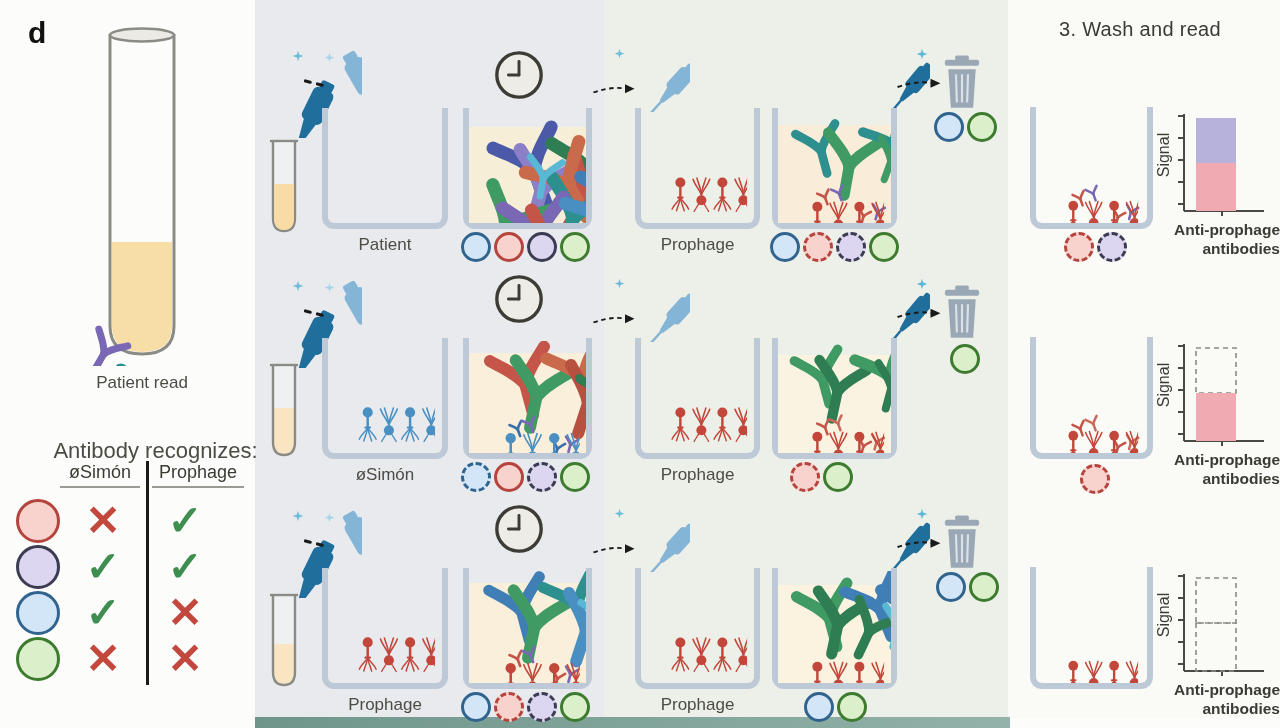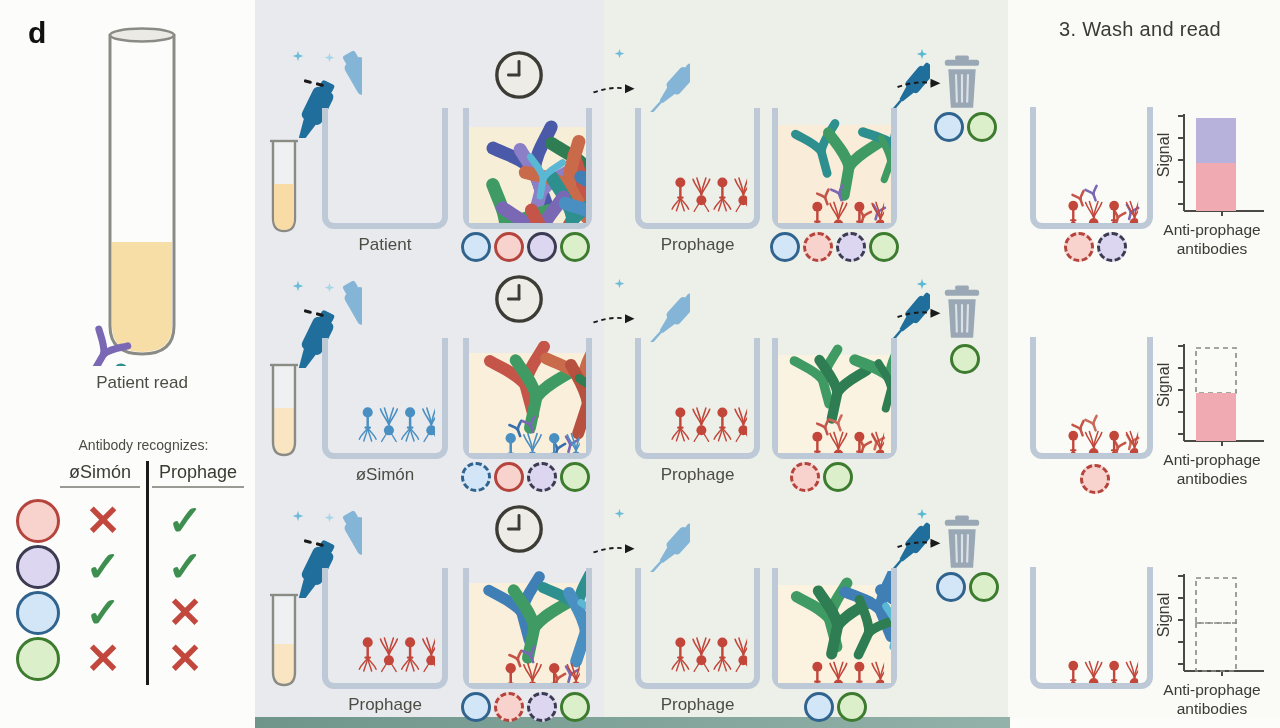--- a/index.html
+++ b/index.html
@@ -37,21 +37,21 @@
   .th{position:absolute;font-size:18px;color:#3b3b34;text-align:center;
       border-bottom:2.5px solid #9a9a94;padding-bottom:3px;}
   .vline{position:absolute;width:2.5px;background:#1a1a1a;}
   
   .bar-pink{fill:#f0aab2;}
   .bar-purple{fill:#b6b2dc;}
   .bar-dashed{fill:none;stroke:#8a8a84;stroke-width:1.6;stroke-dasharray:5 4;}
   .axis{stroke:#4a4a44;stroke-width:2;fill:none;}
   .sig-label{position:absolute;width:64px;height:18px;text-align:center;font-size:16px;color:#3b3b34;
              transform:rotate(-90deg);}
-  .xlab{position:absolute;width:136px;text-align:center;font-size:15.5px;color:#3b3b34;line-height:1.25;}
+  .xlab{position:absolute;width:136px;text-align:right;font-size:15.5px;color:#3b3b34;line-height:1.25;font-weight:bold;}
 </style>
 </head>
 <body>
 
 <div id="canvas">
 
   <svg width="0" height="0" style="position:absolute" aria-hidden="true">
     <defs>
       <symbol id="sym-ab" viewBox="0 0 24 24">
         <g fill="none" stroke="currentColor" stroke-width="3.4" stroke-linecap="round">
@@ -155,21 +155,21 @@
     <use href="#sym-ab" style="color:#c45548" transform="translate(24,226) scale(0.95) rotate(-15 12 12)"></use>
     <use href="#sym-ab" style="color:#2e8f8f" transform="translate(54,220) scale(0.95) rotate(20 12 12)"></use>
     <use href="#sym-ab" style="color:#c96a4a" transform="translate(28,262) scale(0.9) rotate(10 12 12)"></use>
     <use href="#sym-ab" style="color:#3f9b63" transform="translate(56,260) scale(0.95) rotate(-20 12 12)"></use>
     <use href="#sym-ab" style="color:#4a5aa8" transform="translate(38,292) scale(0.85) rotate(15 12 12)"></use>
     <use href="#sym-ab" style="color:#3f7fb5" transform="translate(60,294) scale(0.85) rotate(-10 12 12)"></use>
     <use href="#sym-ab" style="color:#7b68b5" transform="translate(30,242) scale(0.5) rotate(30 12 12)"></use>
   </svg>
   <div class="abs caption" style="left:92px;top:372px;width:100px">Patient read</div>
 
-  <div class="abs caption" style="left:36px;top:437px;width:215px;font-size:14px">Antibody recognizes:</div>
+  <div class="abs caption" style="left:48px;top:437px;width:215px;font-size:22px">Antibody recognizes:</div>
   <div class="th" style="left:60px;top:462px;width:80px">øSimón</div>
   <div class="th" style="left:152px;top:462px;width:92px">Prophage</div>
   <div class="vline" style="left:146px;top:461px;height:224px"></div>
 
   <div class="abs markers markers--table" style="left:16px;top:499px">
       <span class="marker mk-red"></span>
     </div>
   <div class="mark mark--cross" style="left:80px;top:499px">✕</div>
   <div class="mark mark--check" style="left:162px;top:499px">✓</div>
 

